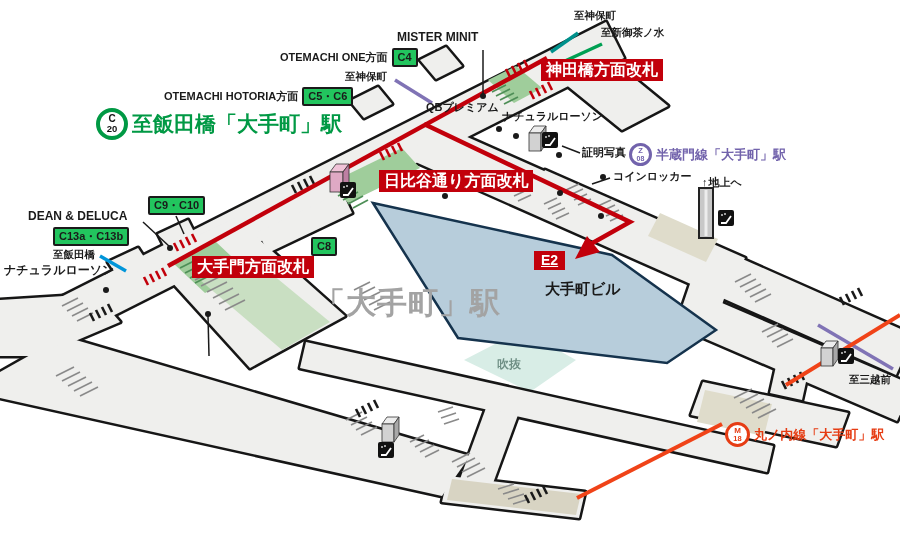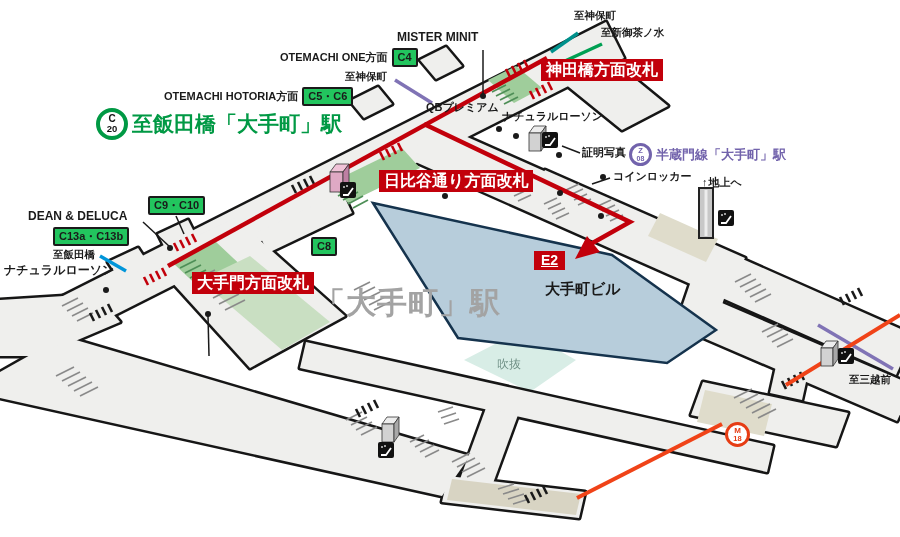--- a/index.html
+++ b/index.html
@@ -20,21 +20,21 @@
   .logo-c .lt{font-size:10px;line-height:1;} .logo-c .nm{font-size:9.5px;line-height:1;}
   .logo-z{width:17px;height:17px;border:3px solid #7263AC;color:#7263AC;}
   .logo-z .lt{font-size:7.5px;line-height:1;} .logo-z .nm{font-size:7px;line-height:1;}
   .logo-m{width:19px;height:19px;border:3px solid #E63C13;color:#E63C13;}
   .logo-m .lt{font-size:8px;line-height:1;} .logo-m .nm{font-size:7.5px;line-height:1;}
   .title-green{color:#009944;font-size:21px;font-weight:bold;}
   .title-purple{color:#7263AC;font-size:13px;font-weight:bold;}
   .title-orange{color:#E63C13;font-size:13px;font-weight:bold;}
   .big-gray{position:absolute;color:#A3A3A3;font-size:30px;font-weight:bold;letter-spacing:1px;}
   .bldg{position:absolute;color:#1a1a1a;font-size:15px;font-weight:bold;}
-  .fuki{position:absolute;color:#6F8F85;font-size:12px;font-weight:normal;}
+  .fuki{position:absolute;color:#6F8F85;font-size:12px;font-weight:bold;}
   .e2{position:absolute;background:#C2000B;color:#fff;font-weight:bold;font-size:14px;
       padding:1px 7px 2px;text-decoration:underline;}
 </style>
 </head>
 <body>
 
 <div class="stage">
 
 <svg width="900" height="537" viewBox="0 0 900 537">
 
@@ -274,31 +274,32 @@
 </div>
 
 <div class="badge-red" style="left:379px;top:170px">日比谷通り方面改札</div>
 
 <div class="badge-cream abs" style="left:148px;top:196px">C9・C10</div>
 <div class="lbl sz12" style="left:28px;top:210px">DEAN &amp; DELUCA</div>
 <div class="badge-cream abs" style="left:53px;top:227px">C13a・C13b</div>
 <div class="lbl sz10" style="left:53px;top:248px">至飯田橋</div>
 <div class="lbl sz12" style="left:4px;top:264px">ナチュラルローソン</div>
 
-<div class="badge-red" style="left:192px;top:272px">大手門方面改札</div>
+<div class="badge-red" style="left:192px;top:256px">大手門方面改札</div>
 
 <div class="badge-cream abs" style="left:311px;top:237px">C8</div>
 
 <div class="big-gray" style="left:315px;top:283px">「大手町」駅</div>
 <div class="e2" style="left:534px;top:251px">E2</div>
 <div class="bldg" style="left:545px;top:280px">大手町ビル</div>
 <div class="fuki" style="left:497px;top:356px">吹抜</div>
 
 <div class="lbl sz10" style="left:849px;top:373px">至三越前</div>
 
 <div class="row" style="left:725px;top:422px">
   <span class="line-logo logo-m">
     <span class="lt">M</span>
     <span class="nm">18</span>
   </span>
+  <span class="title-orange">丸ノ内線「大手町」駅</span>
 </div>
 
 </div>
 
 </body></html>

